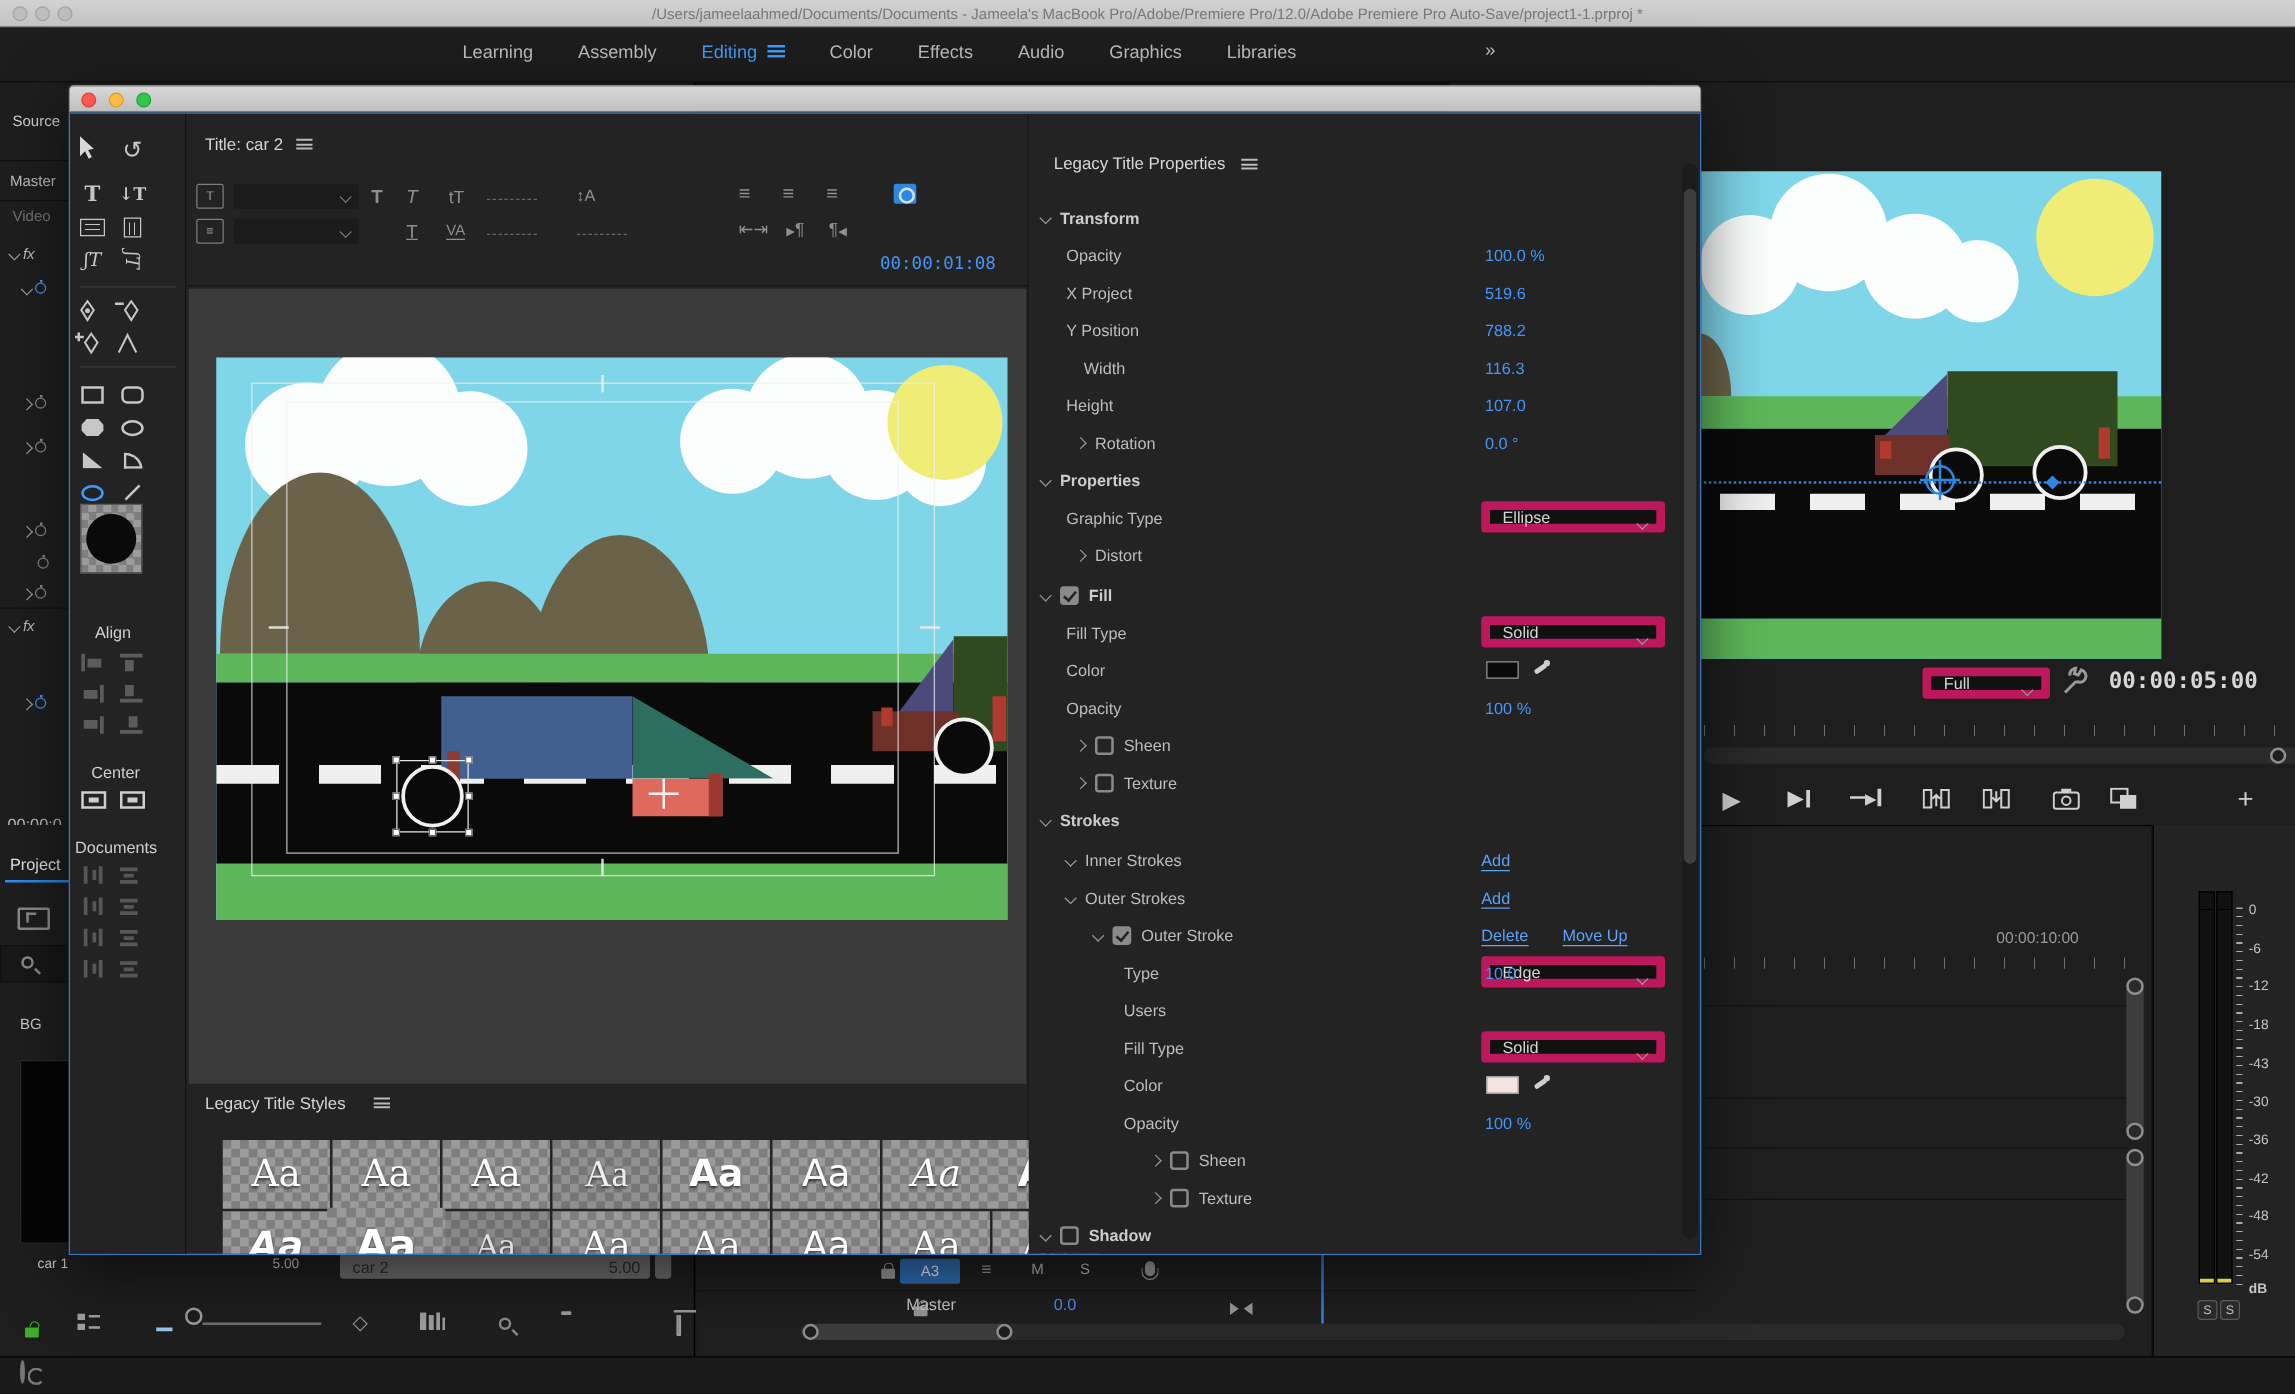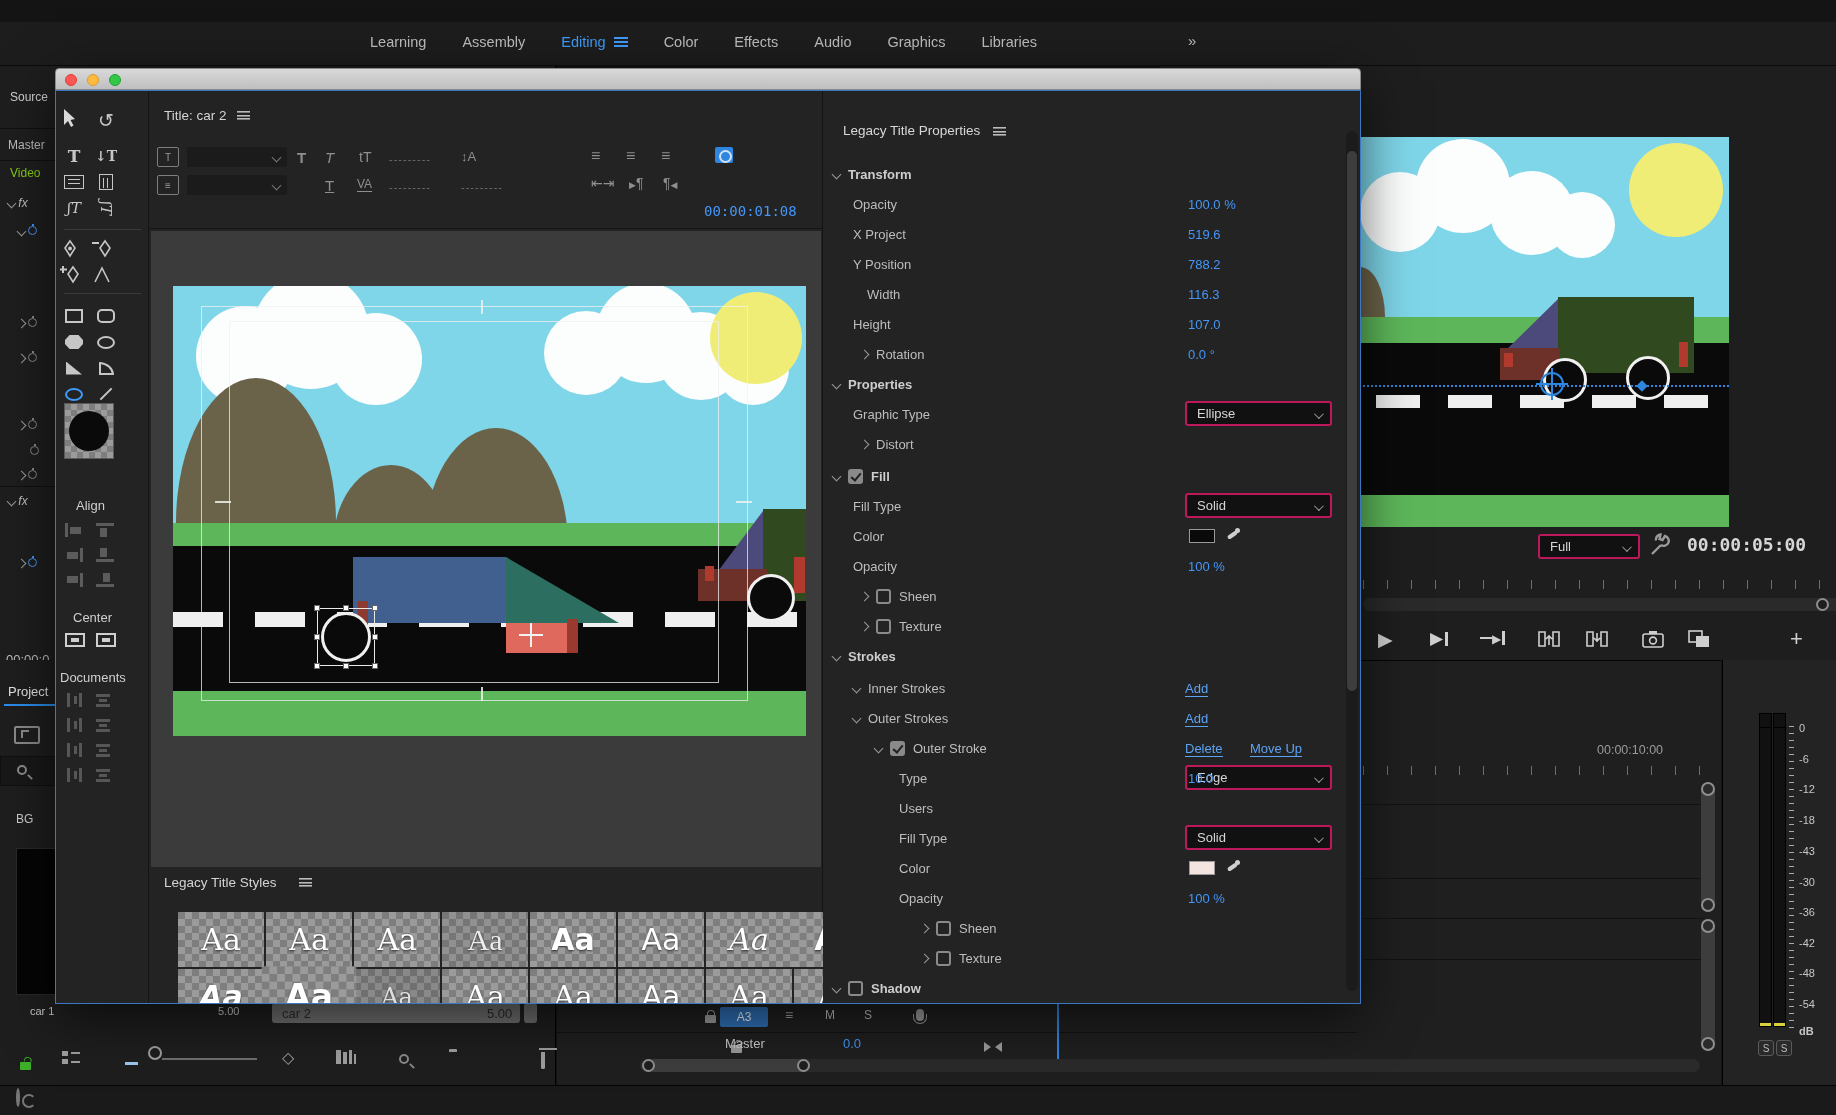--- a/index.html
+++ b/index.html
@@ -30,21 +30,21 @@
   
   .chev{display:inline-block;width:7px;height:7px;border-right:1.6px solid #9a9a9a;border-bottom:1.6px solid #9a9a9a;vertical-align:middle;}
   .chev.d{transform:rotate(45deg);}
   .chev.r{transform:rotate(-45deg);}
   .blue{color:#4596f7;}
   .link{color:#5ba3f5;border-bottom:1px solid #5ba3f5;cursor:pointer;}
   .cbox{display:inline-block;width:15px;height:15px;border:2px solid #8a8a8a;border-radius:3px;vertical-align:-3px;}
   .cbox.on{background:#8a8a8a;position:relative;}
   .cbox.on::after{content:"";position:absolute;left:3px;top:0px;width:4px;height:8px;
                   border-right:2px solid #222;border-bottom:2px solid #222;transform:rotate(40deg);}
-  .combo{background:#111;border:2px solid #be185d;border-radius:3px;height:25px;color:#d6d6d6;
+  .combo{background:#111;border:7px solid #be185d;border-radius:3px;height:25px;color:#d6d6d6;
          display:flex;align-items:center;padding:0 10px;font-size:13px;position:absolute;}
   .combo .cv{position:absolute;right:9px;top:9px;width:7px;height:7px;border-right:1.6px solid #9a9a9a;border-bottom:1.6px solid #9a9a9a;transform:rotate(45deg) translateY(-2px);}
   .hmenu{display:inline-block;width:13px;height:9px;
          background:linear-gradient(#bbb,#bbb) 0 0/13px 1.6px no-repeat,
                     linear-gradient(#bbb,#bbb) 0 3.6px/13px 1.6px no-repeat,
                     linear-gradient(#bbb,#bbb) 0 7.2px/13px 1.6px no-repeat;}
   .lockicon{display:inline-block;position:relative;width:11px;height:8px;background:#9a9a9a;border-radius:1px;margin-top:6px;}
   .lockicon::before{content:"";position:absolute;left:1.5px;top:-5px;width:6px;height:5px;border:1.6px solid #9a9a9a;border-bottom:none;border-radius:4px 4px 0 0;}
   .lockicon.open::before{left:4px;transform:rotate(20deg);}
   .lockicon.green{background:#3fae29;}
@@ -214,20 +214,26 @@
   .dropper::before{content:"";position:absolute;left:2px;top:6px;width:11px;height:4px;background:#cfcfcf;transform:rotate(-35deg);border-radius:2px;}
   .dropper::after{content:"";position:absolute;left:10px;top:1px;width:5px;height:5px;background:#cfcfcf;border-radius:50%;}
   .pscroll-track{left:523px;top:40px;width:12px;height:860px;background:#1b1b1b;border-radius:6px;}
   .pscroll{left:524px;top:60px;width:10px;height:540px;background:#3d3d3d;border-radius:5px;}
 </style>
 </head>
 <body>
 
 <div id="root">
 
+  <div class="abs macbar">
+    <span class="abs mac-dot" style="left:10px"></span>
+    <span class="abs mac-dot" style="left:28px"></span>
+    <span class="abs mac-dot" style="left:46px"></span>
+    <div class="abs macpath">/Users/jameelaahmed/Documents/Documents - Jameela's MacBook Pro/Adobe/Premiere Pro/12.0/Adobe Premiere Pro Auto-Save/project1-1.prproj *</div>
+  </div>
 
   <div class="abs tabsbar">
     <div class="abs tabs">
       <span class="tab">Learning</span>
       <span class="tab">Assembly</span>
       <span class="tab active"><span>Editing</span><span class="hamb"></span></span>
       <span class="tab">Color</span>
       <span class="tab">Effects</span>
       <span class="tab">Audio</span>
       <span class="tab">Graphics</span>
@@ -235,21 +241,21 @@
     </div>
   </div>
   <div class="abs more-tabs">»</div>
   <div class="abs grip"></div>
 
   <div class="abs fxpanel">
     <div class="abs fxrow" style="left:10px;top:24px;color:#d0d0d0">Source</div>
     <div class="abs sepl" style="top:62px"></div>
     <div class="abs fxrow" style="left:8px;top:72px">Master</div>
     <div class="abs sepl" style="top:94px"></div>
-    <div class="abs fxrow" style="left:10px;top:100px;color:#84cc16">Video</div>
+    <div class="abs fxrow" style="left:10px;top:100px;color:#737373">Video</div>
     <div class="abs fxrow" style="left:8px;top:130px"><span class="chev d"></span> <i style="font-style:italic">fx</i></div>
     <div class="abs fxrow" style="left:18px;top:158px"><span class="chev d"></span> <span class="stopw blue"></span></div>
     <div class="abs fxrow" style="left:18px;top:250px"><span class="chev r"></span> <span class="stopw"></span></div>
     <div class="abs fxrow" style="left:18px;top:285px"><span class="chev r"></span> <span class="stopw"></span></div>
     <div class="abs fxrow" style="left:18px;top:352px"><span class="chev r"></span> <span class="stopw"></span></div>
     <div class="abs fxrow" style="left:30px;top:378px"><span class="stopw"></span></div>
     <div class="abs fxrow" style="left:18px;top:402px"><span class="chev r"></span> <span class="stopw"></span></div>
     <div class="abs sepl" style="top:420px"></div>
     <div class="abs fxrow" style="left:8px;top:428px"><span class="chev d"></span> <i style="font-style:italic">fx</i></div>
     <div class="abs fxrow" style="left:18px;top:490px"><span class="chev r"></span> <span class="stopw blue"></span></div>

